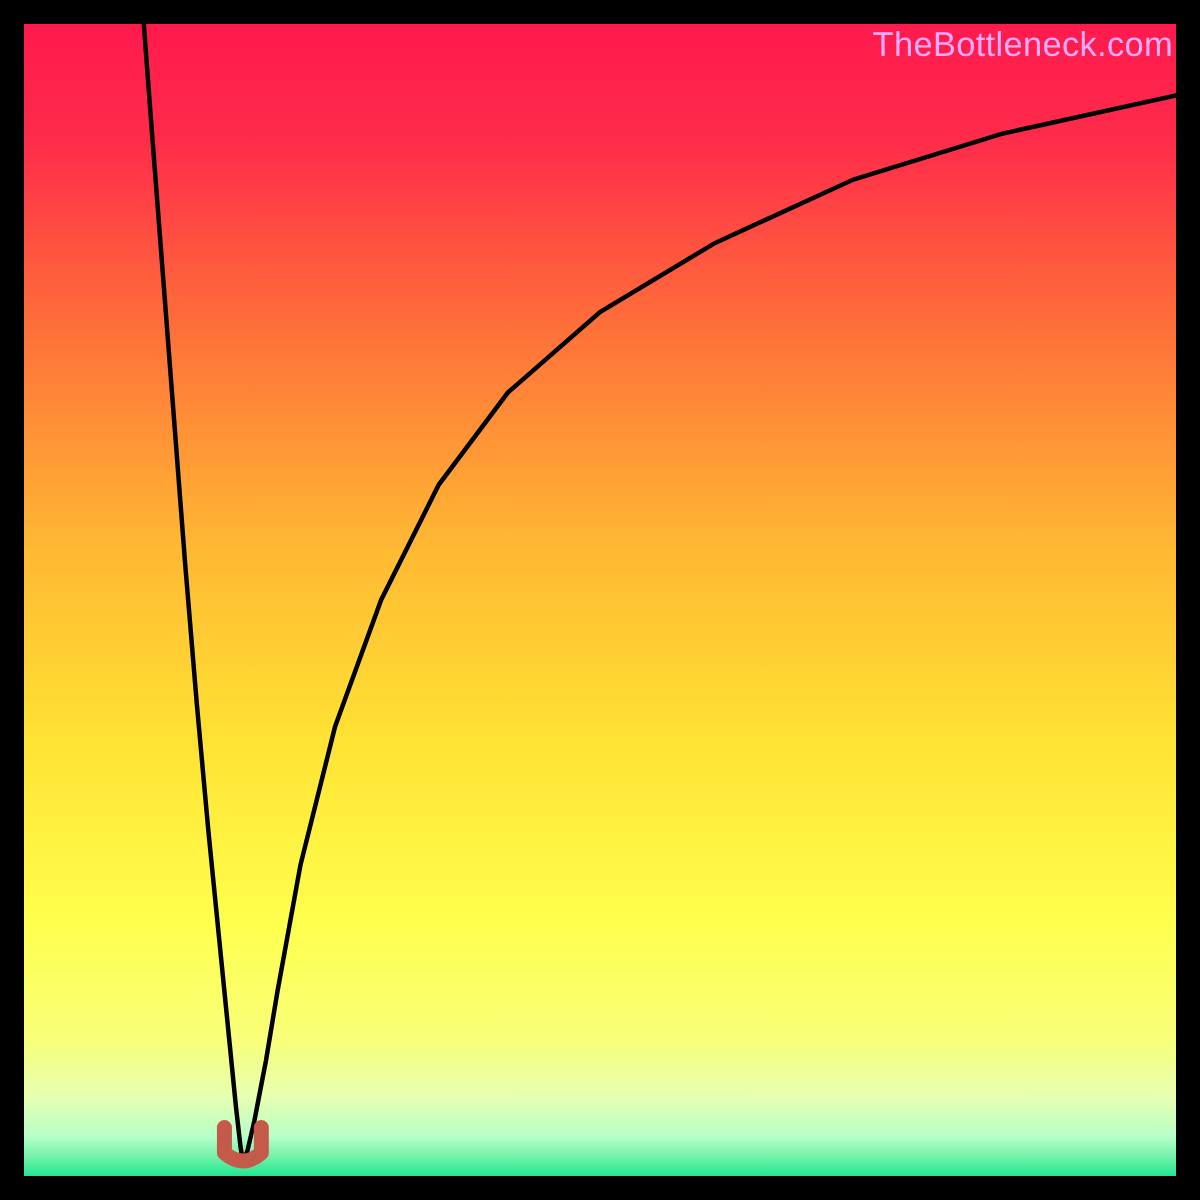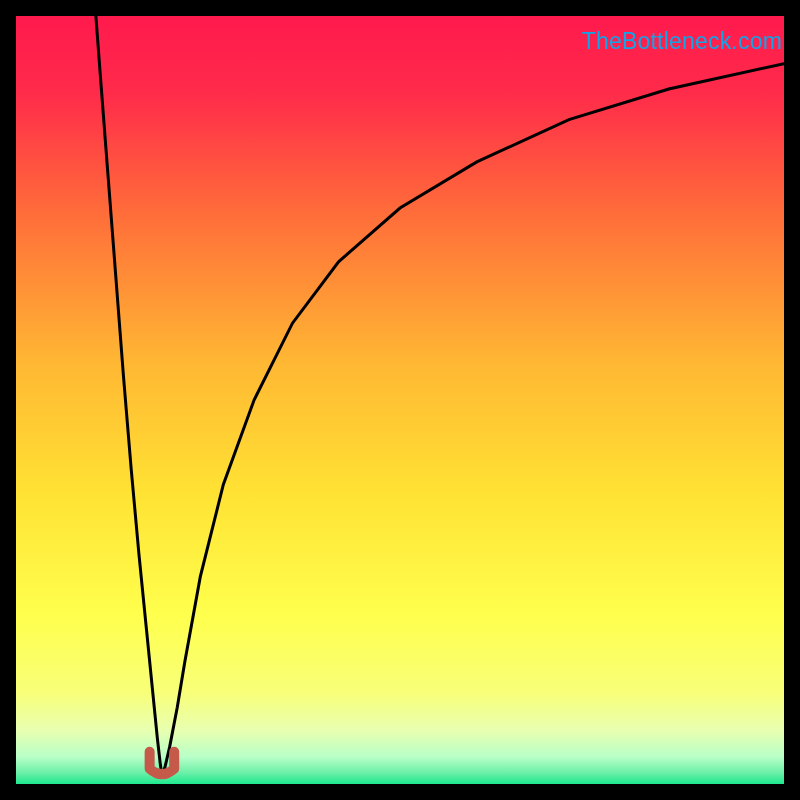--- a/index.html
+++ b/index.html
@@ -21,23 +21,23 @@
   }
   .plot-area {
     position: absolute;
     left: 0;
     top: 0;
     width: 768px;
     height: 768px;
   }
   .watermark {
     position: absolute;
-    top: 12px;
+    top: 0px;
     right: 2px;
-    color: #0ea5e9;
+    color: #f0abfc;
     font-size: 23px;
     font-weight: 500;
     letter-spacing: 0.2px;
     user-select: none;
     text-align: center;
   }
   svg {
     display: block;
   }
 </style>

